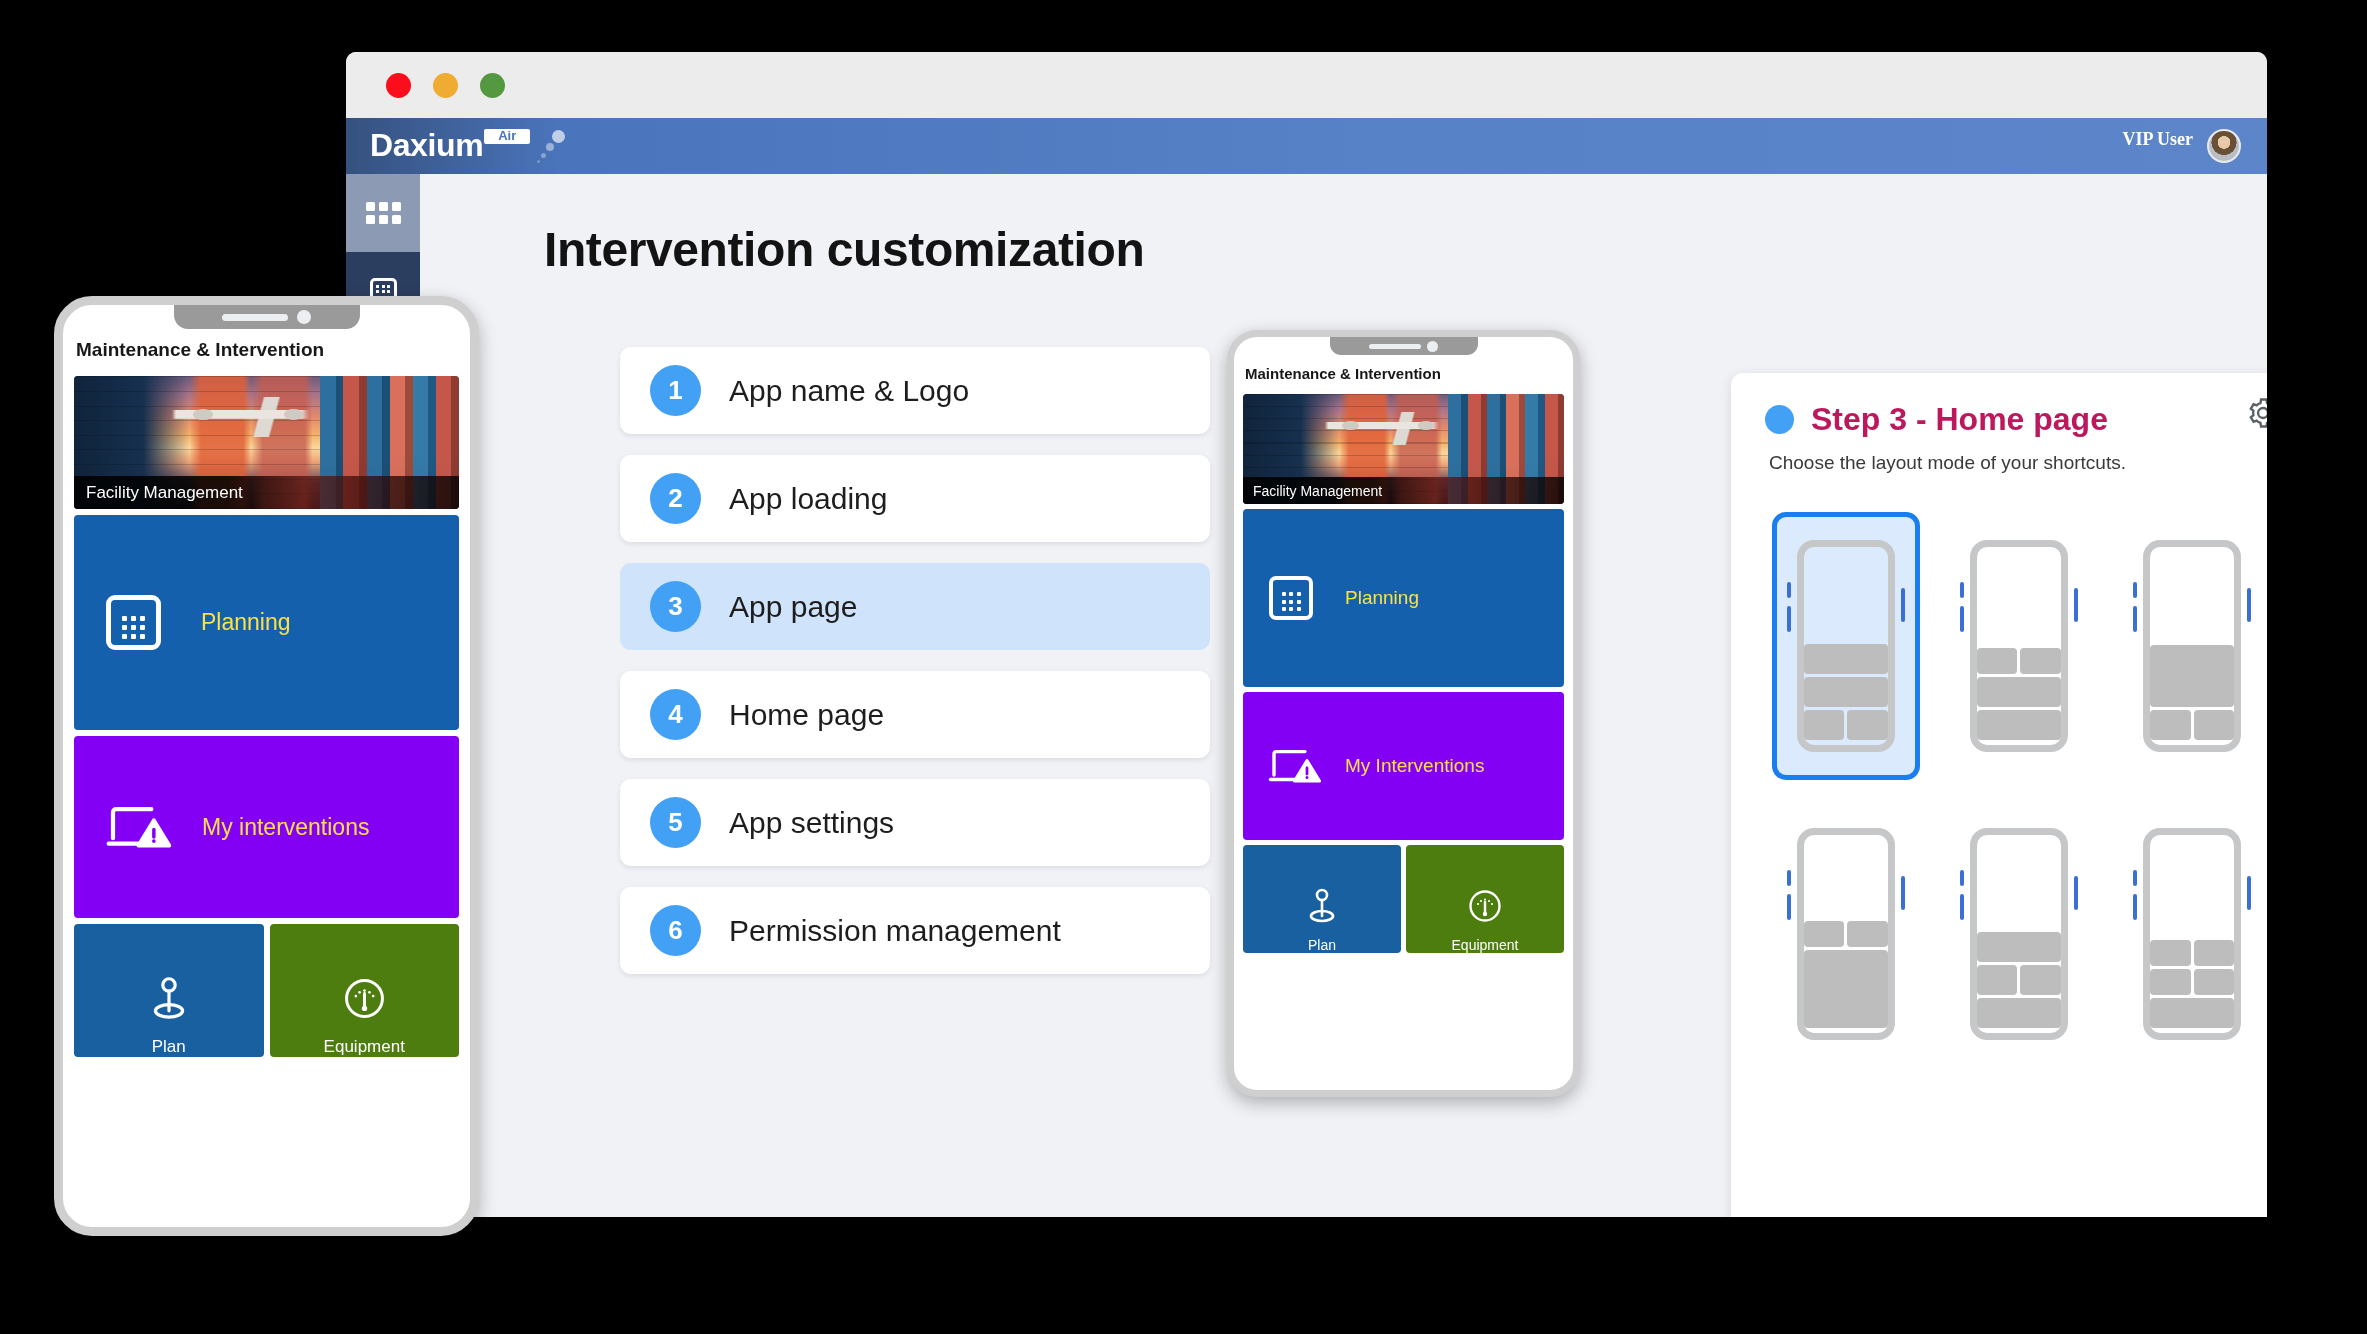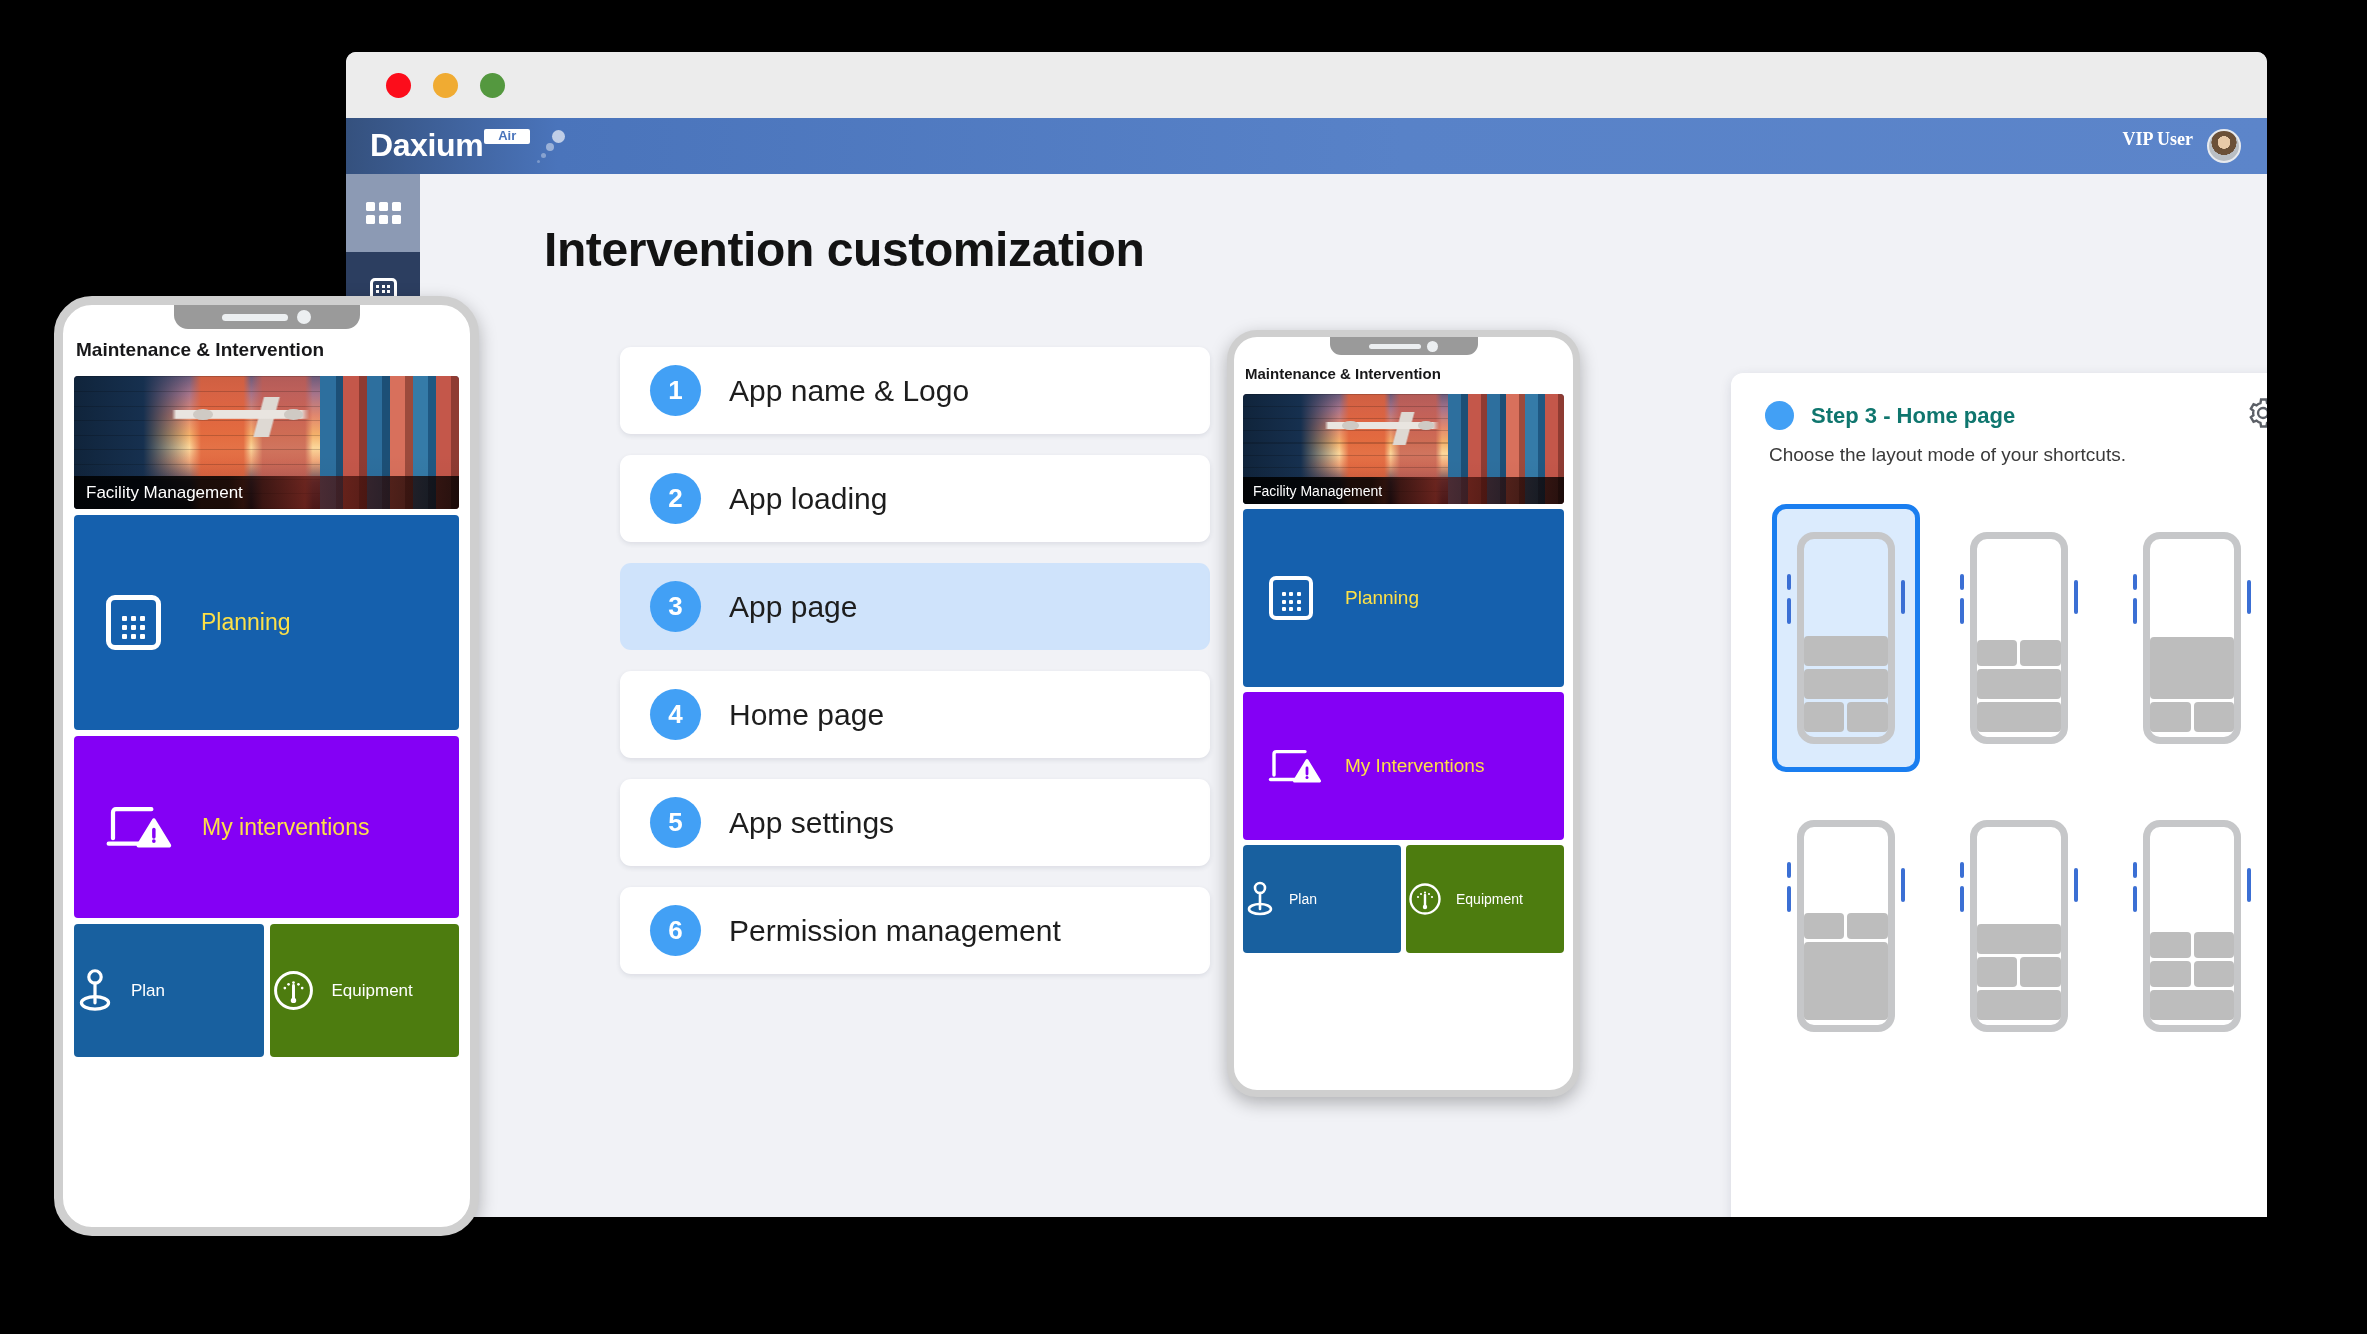--- a/index.html
+++ b/index.html
@@ -96,21 +96,21 @@
 
   
   .panel {
     position: absolute; left: 1311px; top: 199px; width: 576px; height: 969px;
     background: #ffffff; border-radius: 12px;
     box-shadow: 0 3px 12px rgba(40,50,80,0.13);
   }
   .panel-head { padding: 28px 32px 0 34px; position: relative; }
   .panel-title-row { display: flex; align-items: center; gap: 17px; }
   .blue-dot { width: 29px; height: 29px; border-radius: 50%; background: #42a0f5; flex: 0 0 29px;}
-  .panel-title { font-size: 22px; font-weight: bold; color: #0f766e; }
+  .panel-title { font-size: 32px; font-weight: bold; color: #be185d; }
   .panel-sub { margin-top: 14px; margin-left: 4px; font-size: 19px; color: #3a3a3a; }
   .gear { position: absolute; right: 26px; top: 22px; cursor: pointer; }
 
   .options { margin: 38px 0 0 0; padding: 0 28px;
     display: grid; grid-template-columns: repeat(3, 1fr); row-gap: 20px; justify-items: center; }
   .opt {
     width: 148px; height: 268px; border-radius: 14px;
     display: flex; align-items: center; justify-content: center;
     border: 5px solid transparent; background: transparent;
   }
@@ -217,22 +217,22 @@
     border-radius: 4px; display: flex; align-items: center;
     color: #fde047; position: relative;
   }
   .tile-planning { background: #1560ad; }
   .tile-interv { background: #8400f5; }
   .tile-plan { background: #18609f; }
   .tile-equip { background: #4d7c0f; }
   .tile-label { font-weight: normal; }
   .row2 { display: flex; gap: var(--gp); }
   .sq {
-    flex: 1; border-radius: 4px; display: flex; 
-    align-items: center; justify-content: flex-start; color: #ffffff;
+    flex: 1; border-radius: 4px; display: flex; flex-direction: column;
+    align-items: center; justify-content: flex-end; color: #ffffff;
   }
 
   
   .ic-cal {
     border: var(--icw) solid #ffffff; border-radius: var(--icr);
     display: flex; align-items: flex-end; justify-content: center;
   }
   .ic-cal .dots { display: grid; grid-template-columns: repeat(3, var(--cd)); grid-gap: var(--cg); }
   .ic-cal .dots i { width: var(--cd); height: var(--cd); background: #ffffff; display: block; border-radius: 1px; }
 

